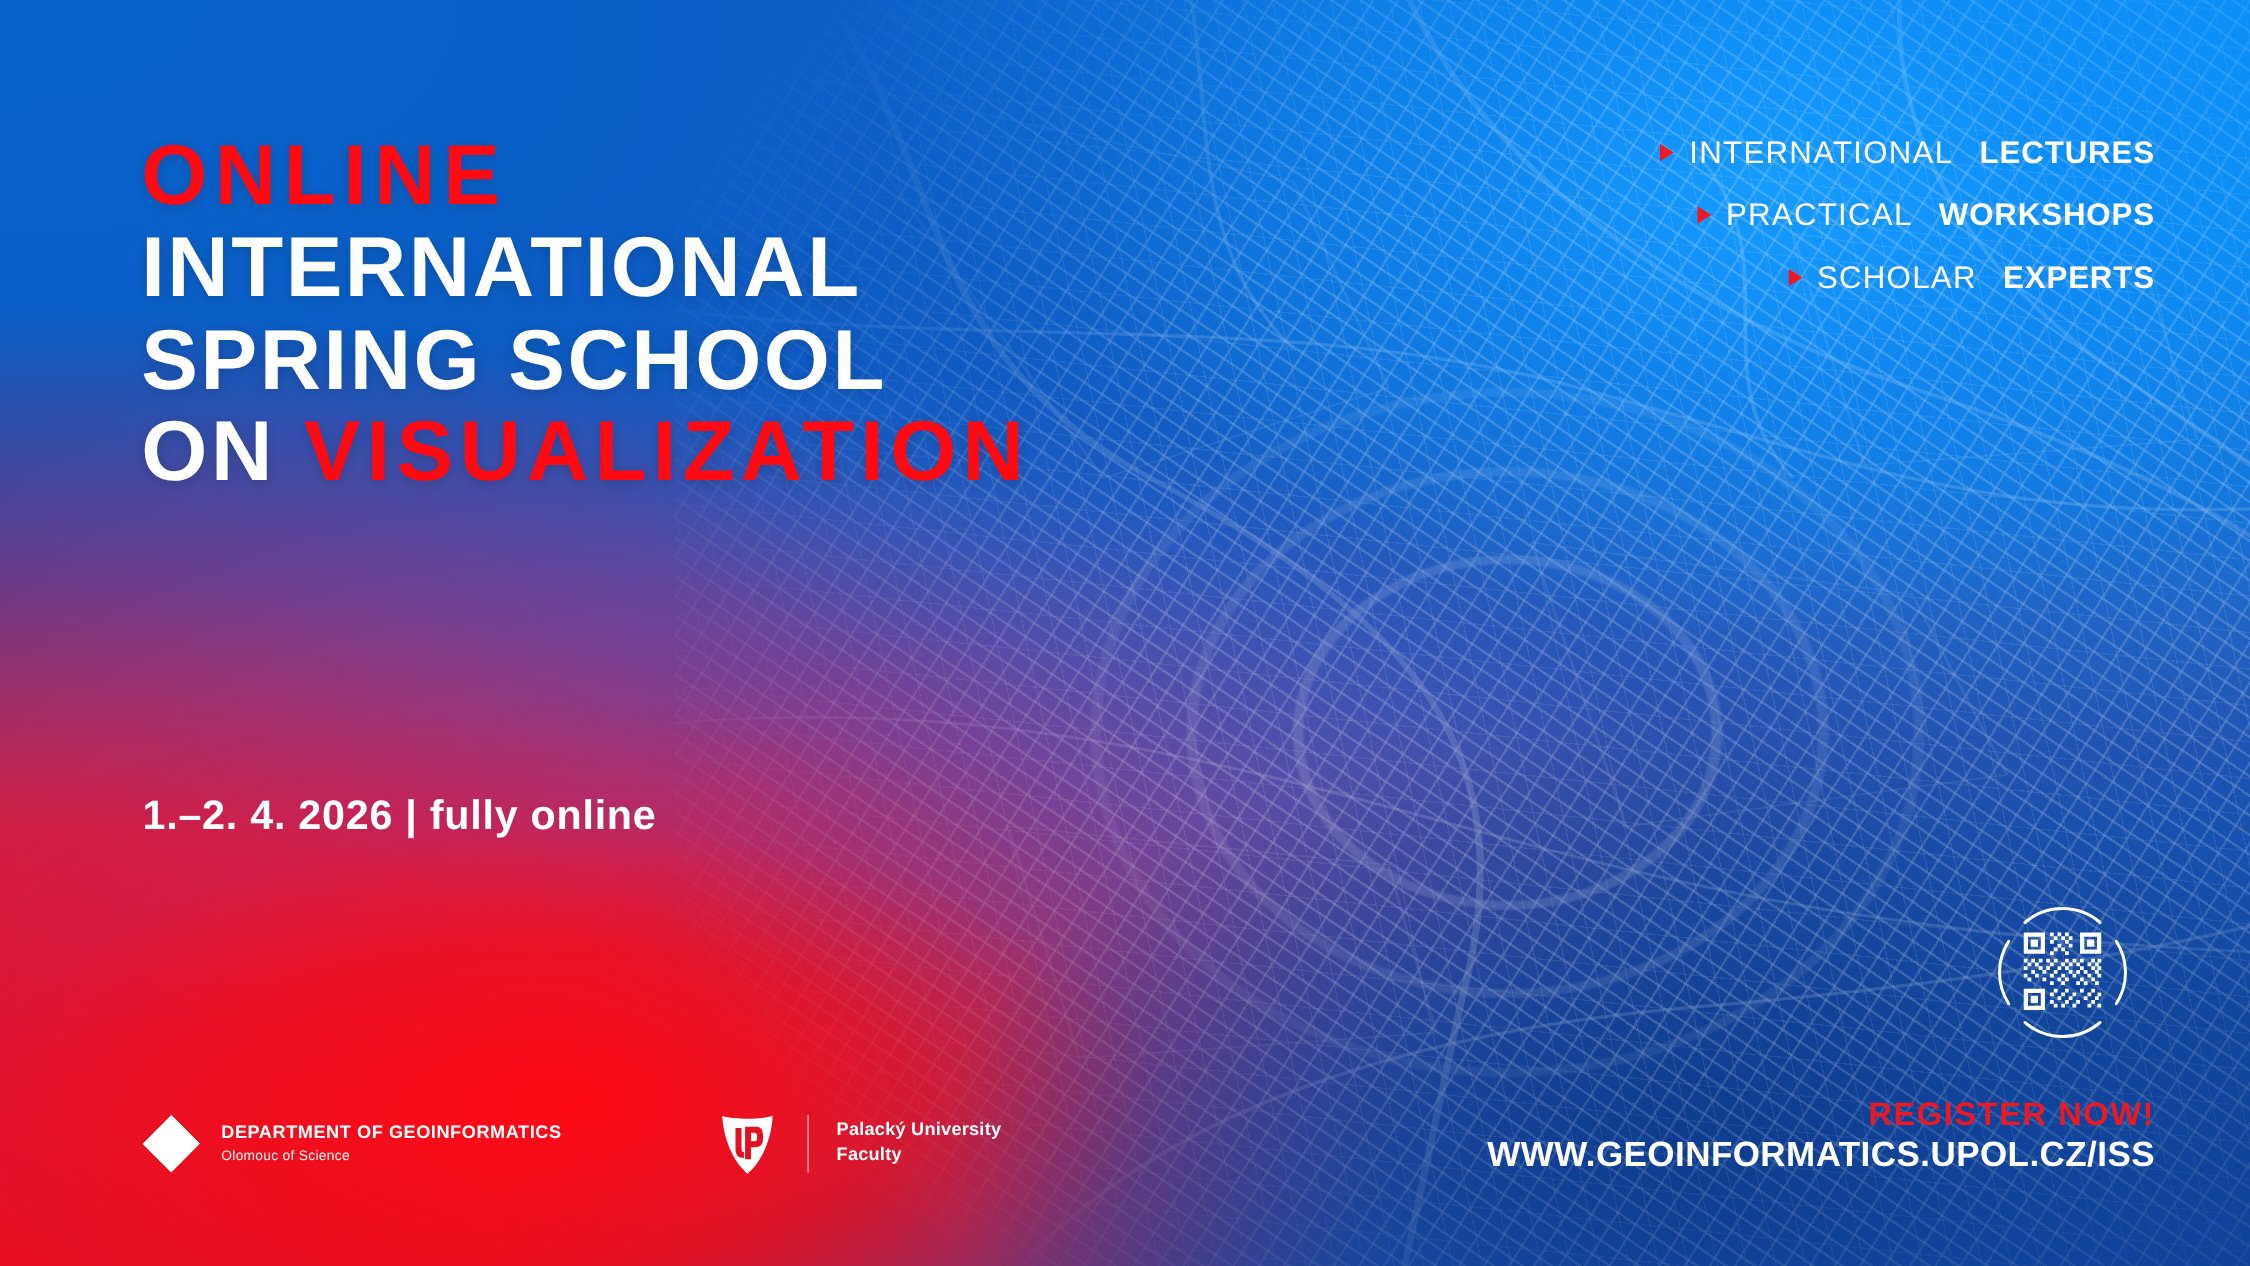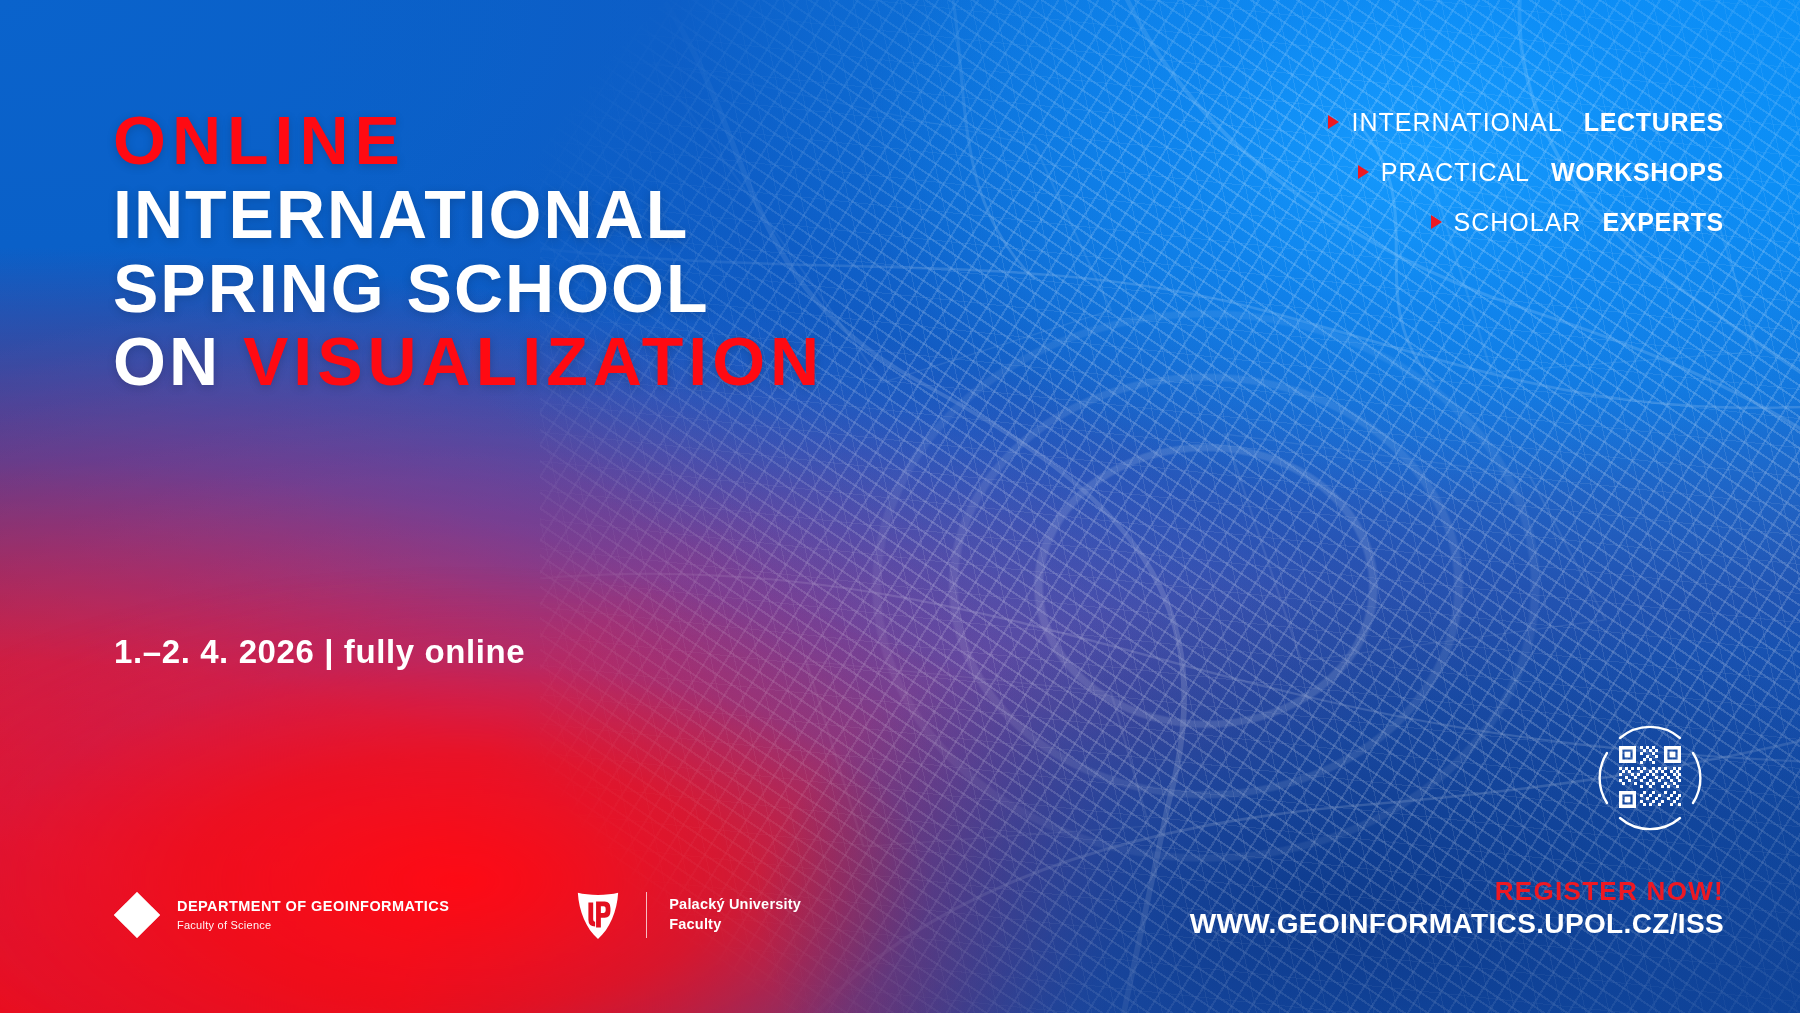--- a/index.html
+++ b/index.html
@@ -268,21 +268,21 @@
           <path d="M50 3 L97 50 L50 97 L3 50 Z" fill="#ffffff"></path>
           <path d="M56 50 L70 50 L70 36 Z" fill="#ffffff"></path>
           <g stroke="#ffffff" stroke-width="0" fill="none"></g>
           <path d="M50 3 L97 50 L50 97 L3 50 Z" fill="#ffffff"></path>
           <path d="M47 47 V53 H59 V69 H41 V31 H62 V25 H35 V75 H65 V47 Z" fill="#ca0f1c" fill-opacity="0"></path>
           <path d="M50 3 L97 50 L50 97 L3 50 Z" fill="#ffffff"></path>
         </svg>
       </span>
       <span class="geo-text">
         <span class="geo-t1">DEPARTMENT OF GEOINFORMATICS</span>
-        <span class="geo-t2">Faculty of Science</span>
+        <span class="geo-t2">Olomouc of Science</span>
       </span>
     </div>
 
     <span class="logo-gap"></span>
 
     <div class="logo-up">
       <span class="up-mark">
         <svg viewBox="0 0 100 110" aria-hidden="true">
           <path d="M8 8 C30 14, 70 14, 92 8 C90 46, 74 84, 50 104 C26 84, 10 46, 8 8 Z" fill="#ffffff"></path>
           <g fill="#e3101f">

